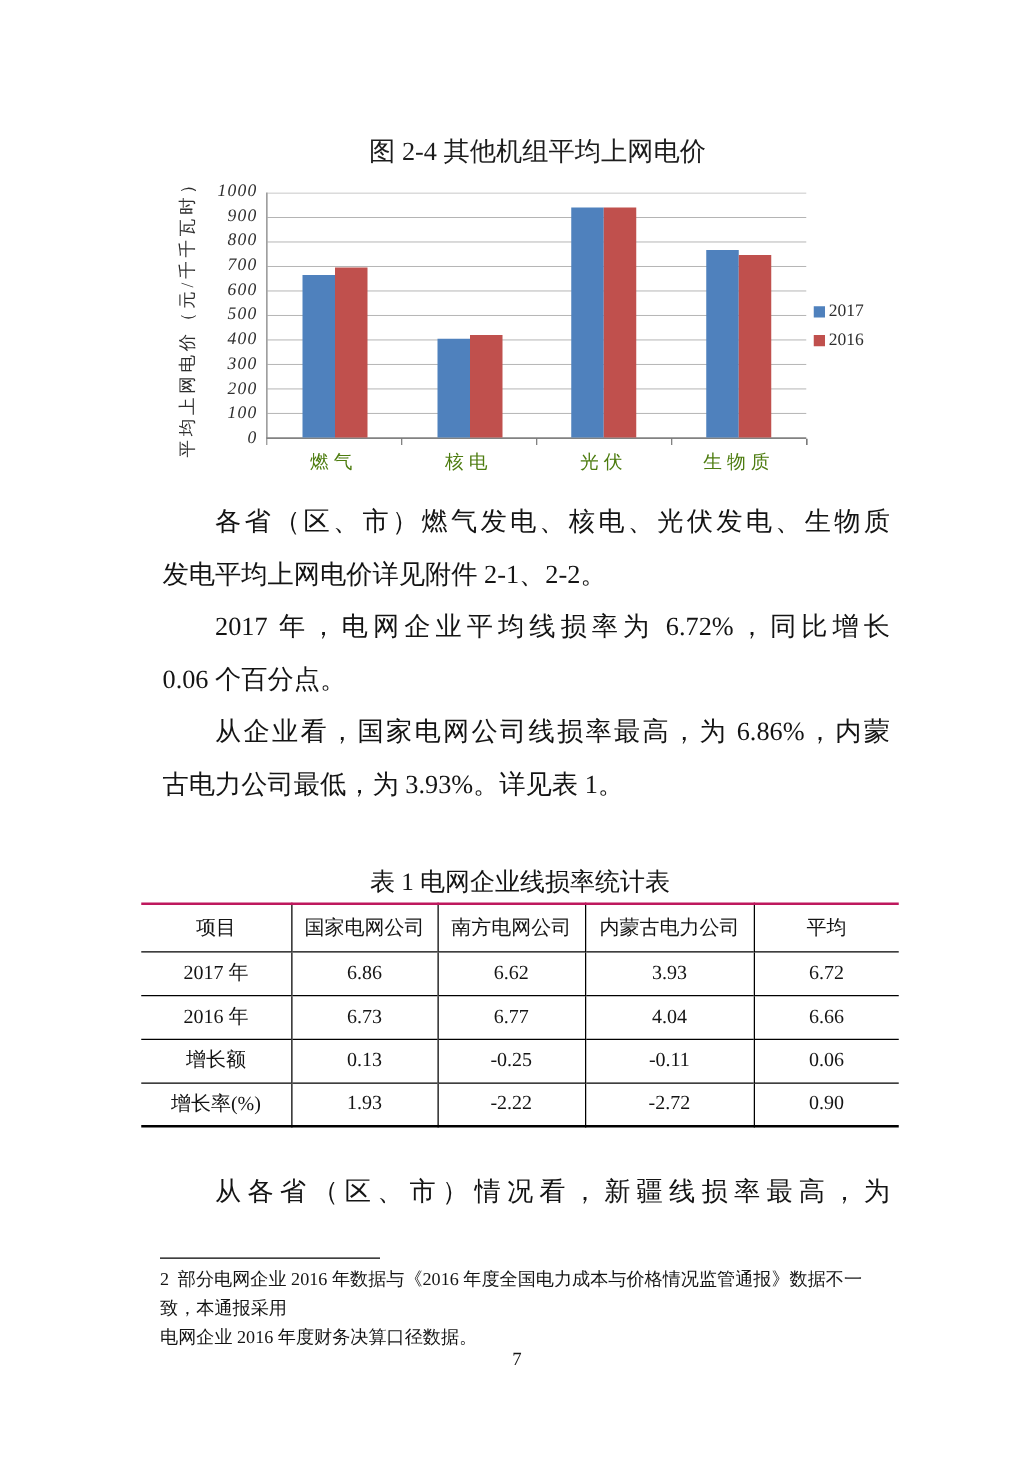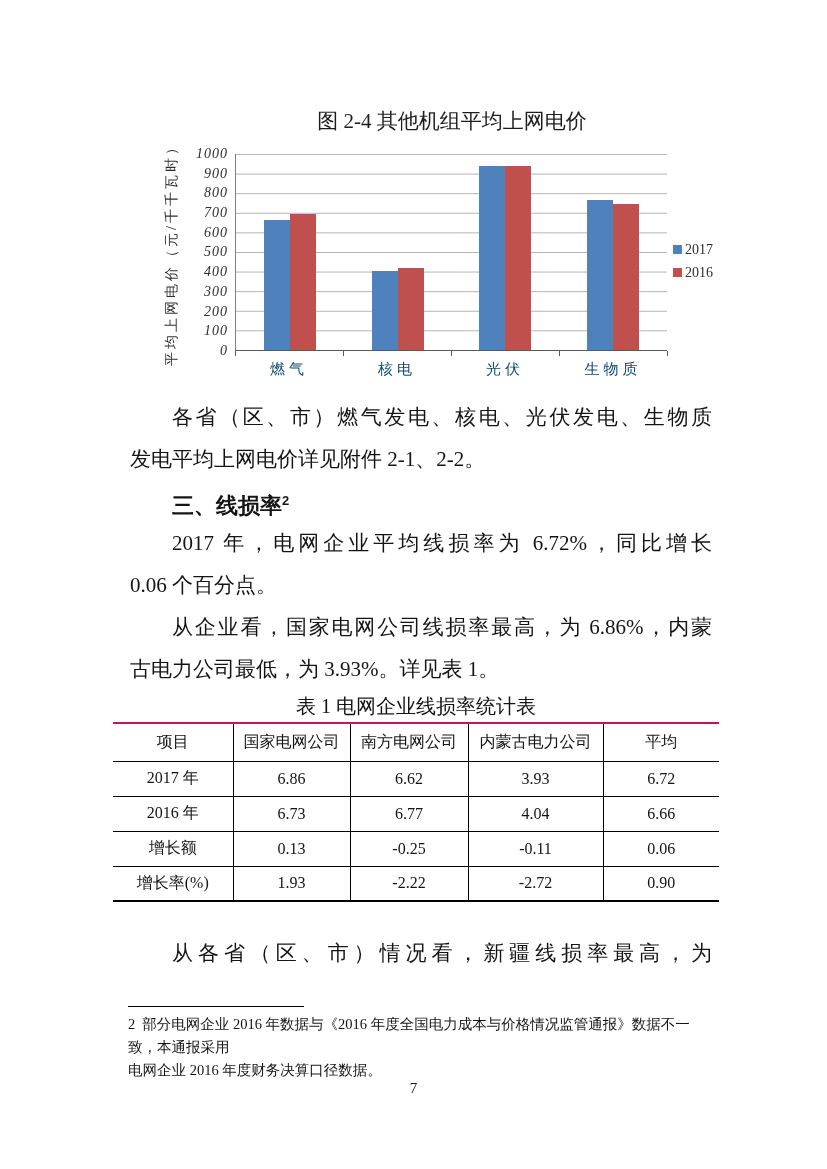--- a/index.html
+++ b/index.html
@@ -6,21 +6,21 @@
   html,body { width:827px; height:1169px; }
   body {
     background:#ffffff;
     font-family:"Liberation Serif","DejaVu Serif",serif;
     color:#141414;
     position:relative;
     overflow:hidden;
   }
 
   
-  .figure { position:absolute; top:106px; left:0; width:827px;padding-left:22px; }
+  .figure { position:absolute; top:106px; left:0; width:827px; }
   .chart-title { width:600px; margin-left:130px; text-align:center; font-size:21px; line-height:30px; color:#1d1d1d; }
   .chart-canvas { position:relative; height:250px; margin-top:8px; }
   .y-axis-title {
     position:absolute; left:150px; top:108px;
     transform:translate(-50%,-50%) rotate(-90deg);
     font-size:14px; letter-spacing:3px; white-space:nowrap; color:#2e2e2e;
   }
   .y-ticks {
     position:absolute; left:158px; top:1px; width:48px; height:215px;
     display:flex; flex-direction:column; justify-content:space-between; align-items:flex-end;
@@ -35,21 +35,21 @@
     display:flex;
   }
   .bar-group { flex:1; display:flex; align-items:flex-end; justify-content:center; }
   .bar { width:26px; }
   .x-tick-strip {
     position:absolute; left:213px; top:207px; width:433px; height:5px;
     background-image:linear-gradient(to right,#595959 1px,transparent 1px);
     background-size:25% 100%;
     border-right:1px solid #595959;
   }
-  .x-labels { position:absolute; left:213px; top:216px; width:432px; display:flex; font-size:15px; letter-spacing:4px; color:#0c4a6e; }
+  .x-labels { position:absolute; left:213px; top:216px; width:432px; display:flex; font-size:15px; letter-spacing:4px; color:#4d7c0f; }
   .xlabel { flex:1; text-align:center; }
   .legend { position:absolute; left:651px; top:96px; display:flex; flex-direction:column; gap:4px; font-size:14px; color:#2e2e2e;text-align:right; }
   .legend-entry { display:flex; align-items:center; gap:3px; line-height:19px; }
   .legend-marker { width:9px; height:9px; display:inline-block; flex:0 0 9px; }
 
   
   .content { position:absolute; left:130px; top:396px; width:582px; font-size:21px; }
   .tline { line-height:42px; height:42px; }
   .stretch { text-align:justify; text-align-last:justify; text-justify:distribute; }
   .indent { text-indent:42px; }
@@ -146,21 +146,20 @@
           <div class="legend-marker" style="background: rgb(192, 80, 77);"></div>
           <span>2016</span>
         </div>
       </div>
   </div>
 </div>
 
 <div class="content">
   <div class="tline stretch indent">各省（区、市）燃气发电、核电、光伏发电、生物质</div>
   <div class="tline">发电平均上网电价详见附件 2-1、2-2。</div>
-  <div class="tline heading"><span>三、线损率</span><sup>2</sup></div>
   <div class="tline stretch indent">2017 年，电网企业平均线损率为 6.72%，同比增长</div>
   <div class="tline">0.06 个百分点。</div>
   <div class="tline stretch indent">从企业看，国家电网公司线损率最高，为 6.86%，内蒙</div>
   <div class="tline">古电力公司最低，为 3.93%。详见表 1。</div>
 </div>
 
 <div class="table-wrap">
   <div class="table-title">表 1 电网企业线损率统计表</div>
   <table class="stats">
     <colgroup>

